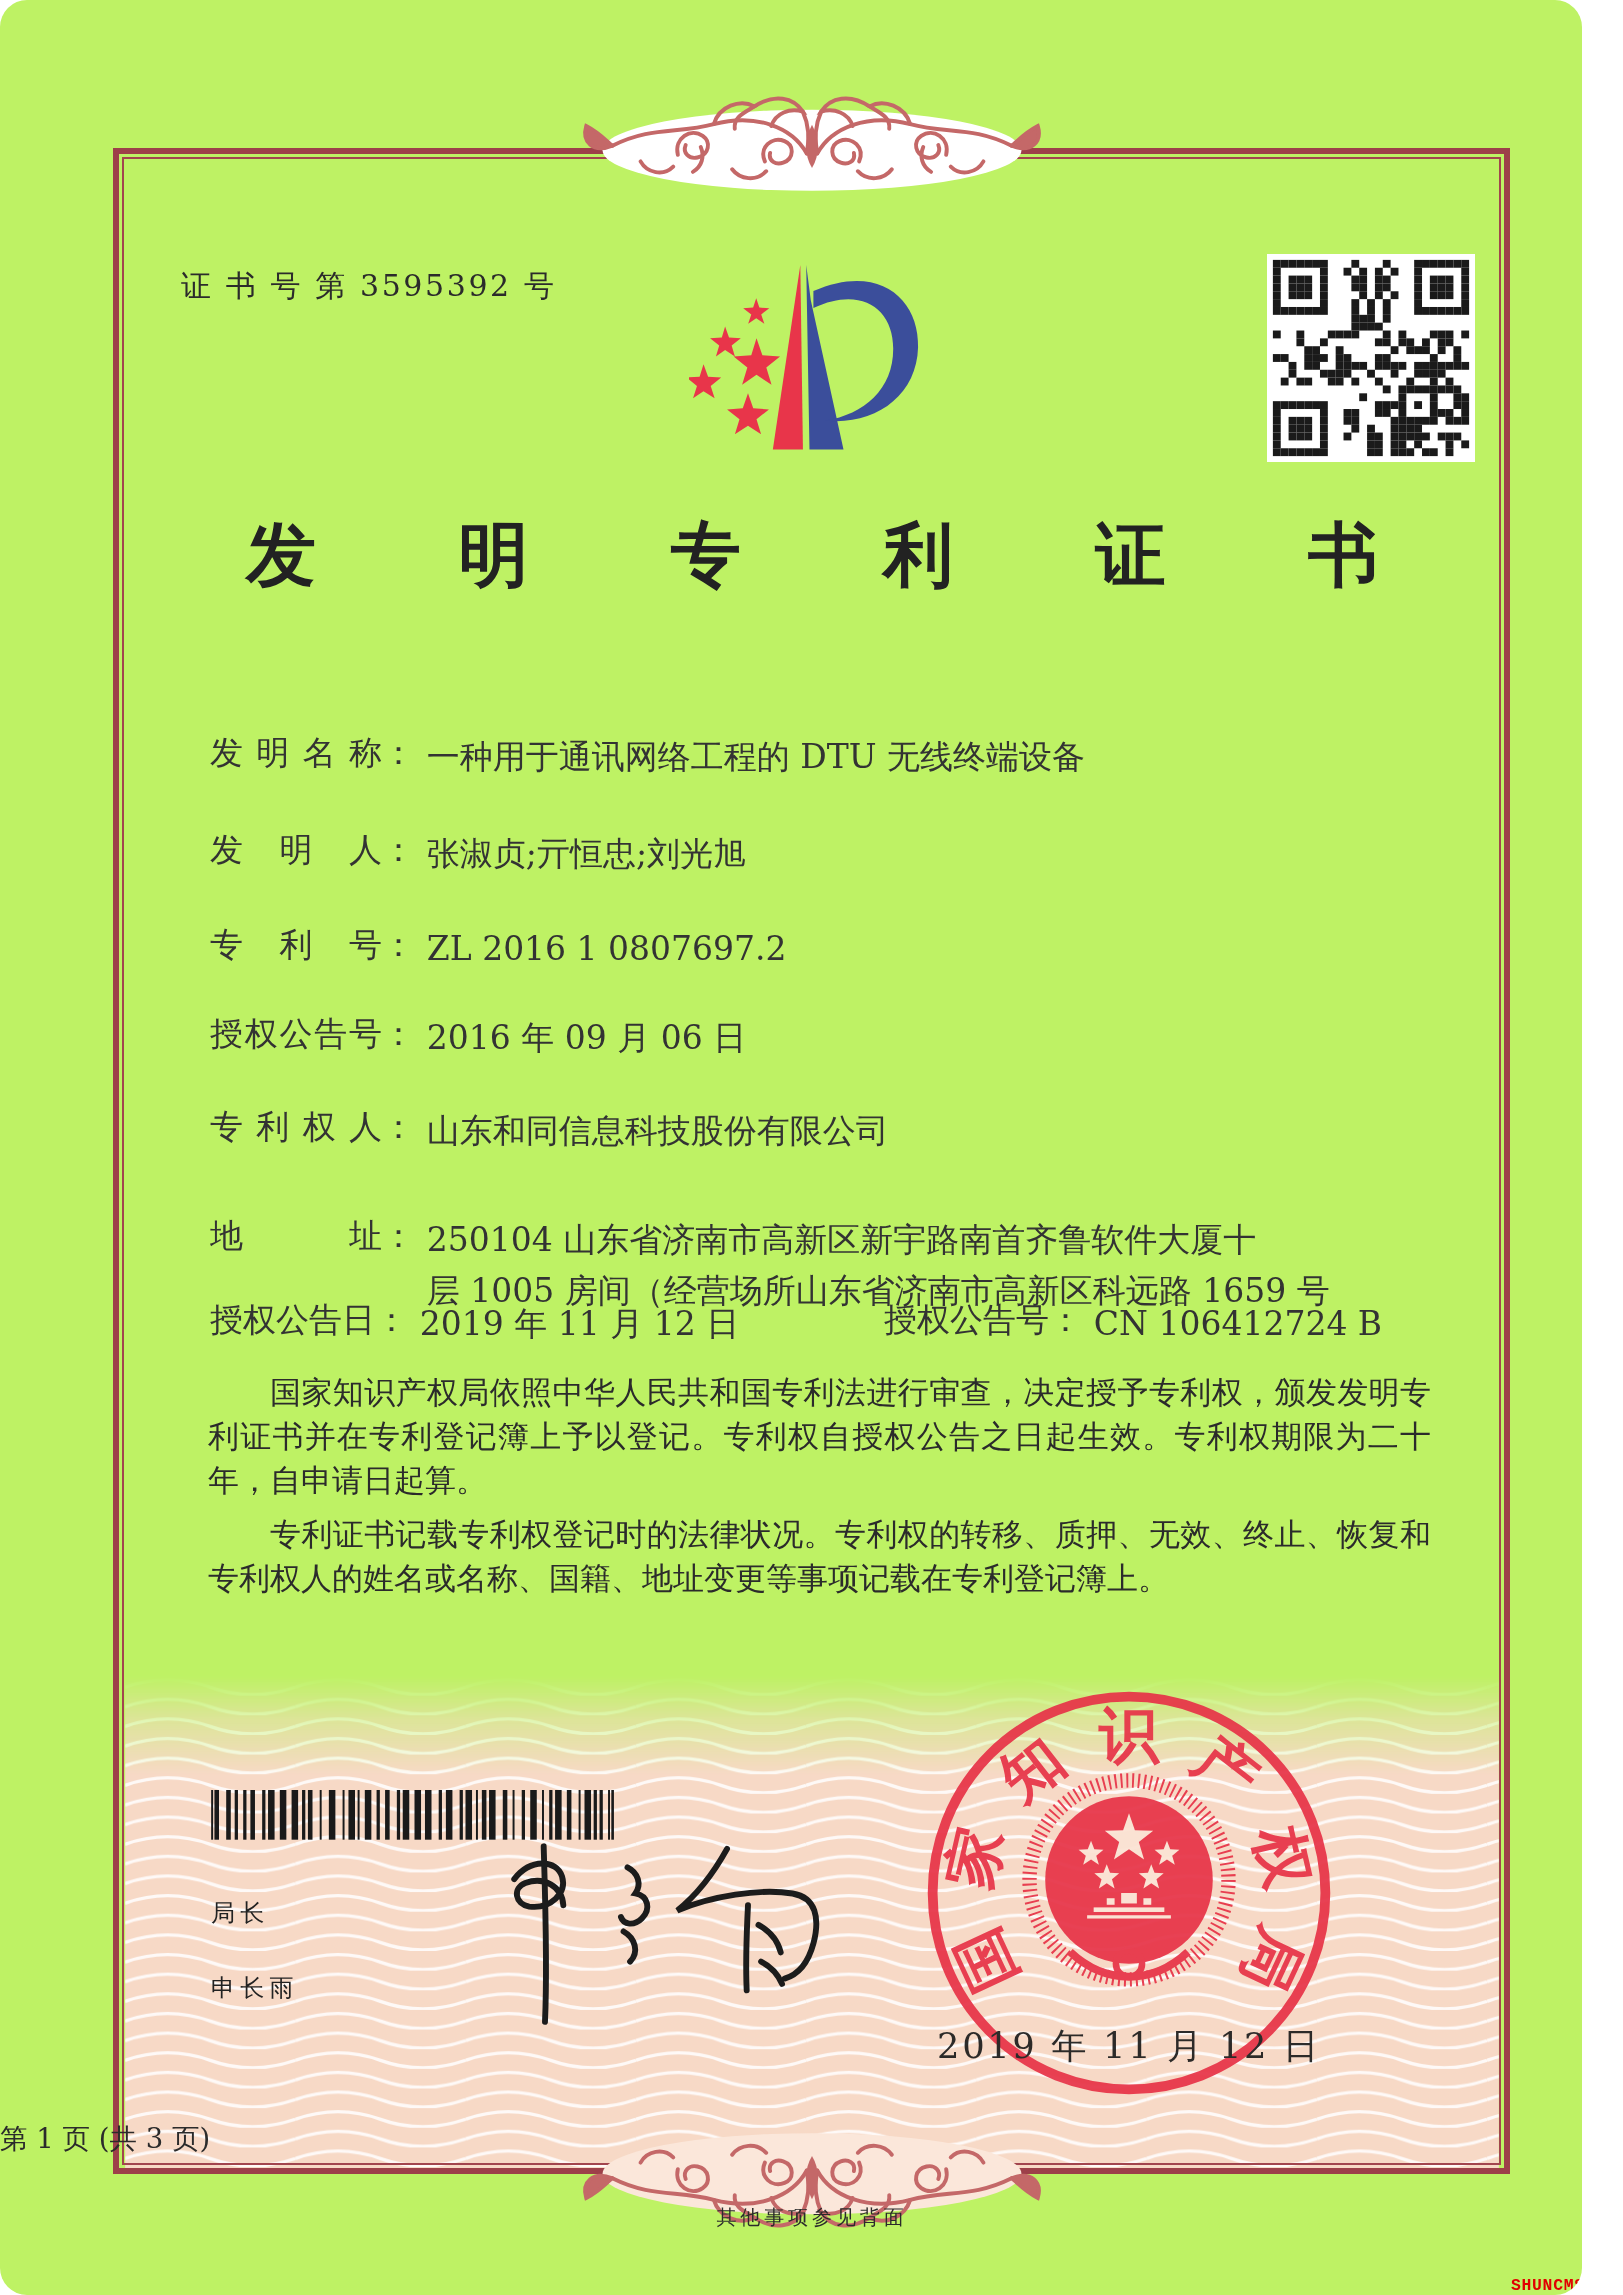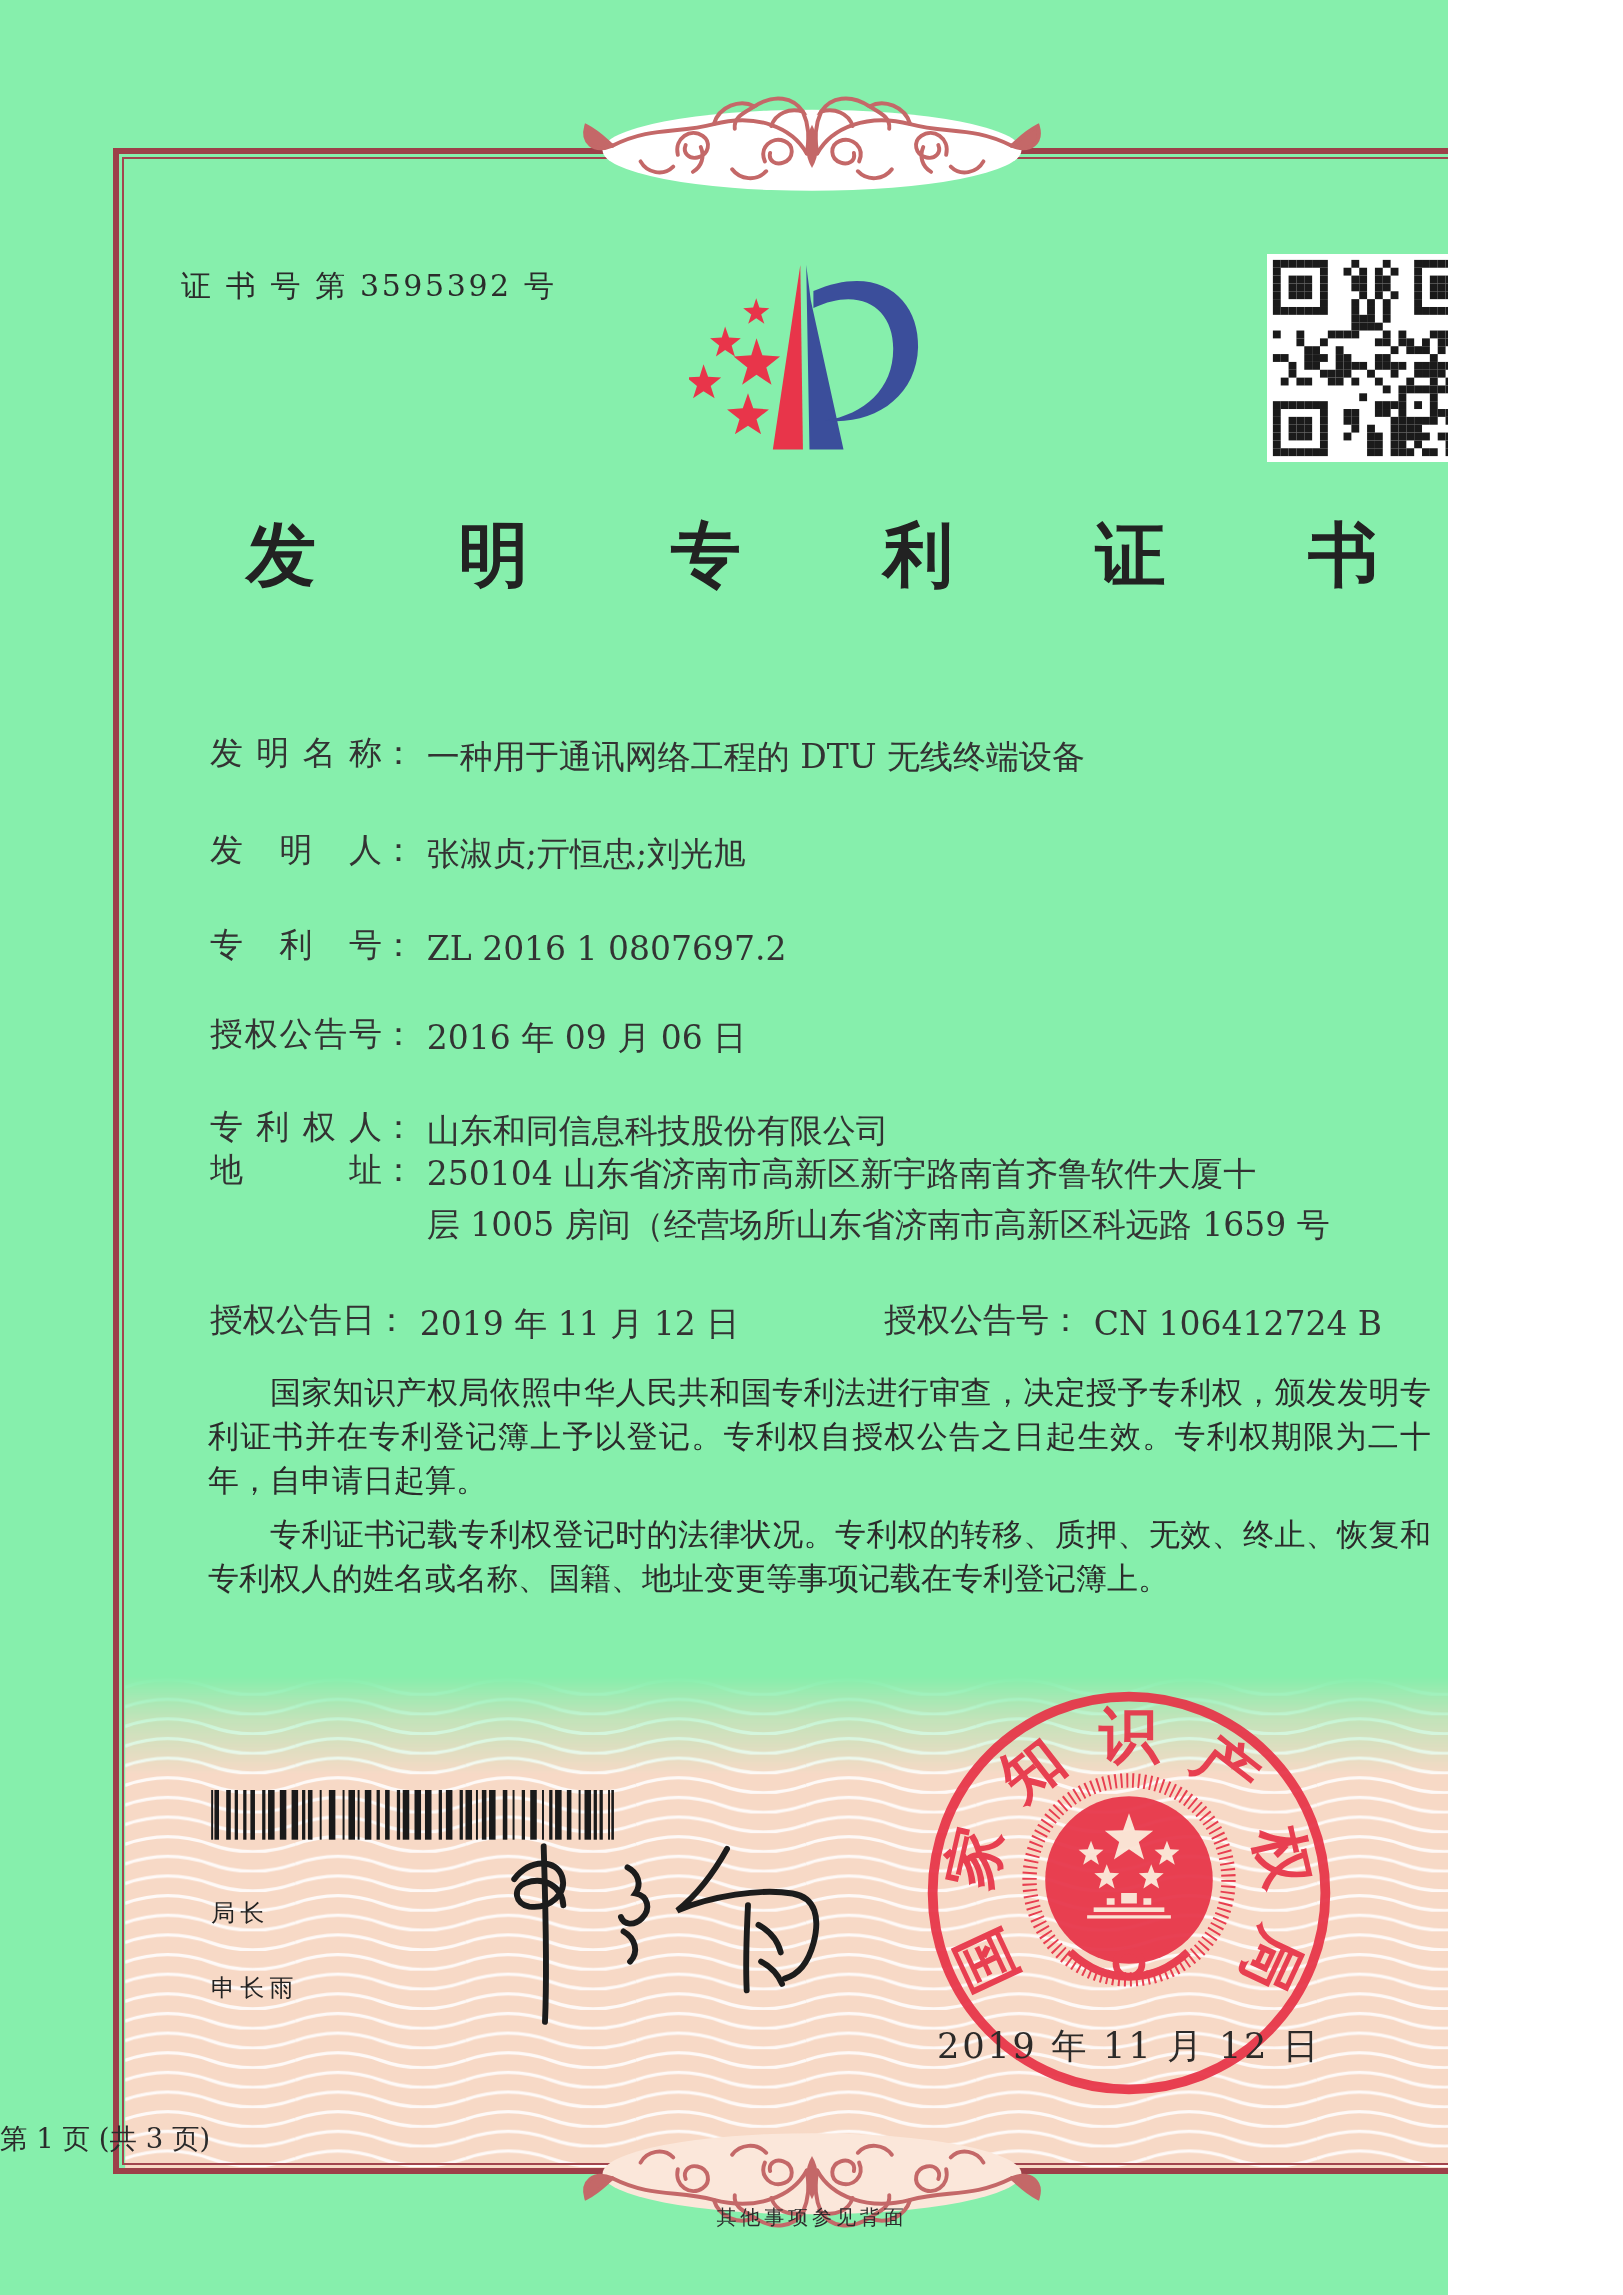--- a/index.html
+++ b/index.html
@@ -1,17 +1,17 @@
 <!DOCTYPE html>
 <html style="font-size:10.5px"><head>
 <meta charset="utf-8">
 <style>
   html,body{margin:0;padding:0;background:#ffffff;}
-  .page{position:relative;width:1448px;height:2295px;background:#86efac;overflow:hidden;
-        font-family:"DejaVu Serif","Liberation Serif",serif;color:#2e2e2e;}
+  .page{position:relative;width:1582px;height:2295px;background:#bef264;overflow:hidden;
+        font-family:"DejaVu Serif","Liberation Serif",serif;color:#2e2e2e;border-radius:27px;}
   .abs{position:absolute;}
 
   
   .frame-outer{left:113px;top:148px;width:1385px;height:2014px;border:6.5px solid #9d4049;}
   .frame-inner{position:absolute;left:2.6px;top:2.6px;right:2.6px;bottom:2.6px;border:2px solid #a2454e;}
 
   
   .band{left:125px;top:1676px;width:1374px;height:495px;
         -webkit-mask-image:linear-gradient(to bottom,rgba(0,0,0,0) 0%,rgba(0,0,0,.55) 9%,#000 20%);
         mask-image:linear-gradient(to bottom,rgba(0,0,0,0) 0%,rgba(0,0,0,.55) 9%,#000 20%);}
@@ -418,21 +418,21 @@
   </div>
   <div class="frow" style="top:923px">
     <span class="flabel">专利号</span><span class="fcolon">：</span><span class="fvalue">ZL 2016 1 0807697.2</span>
   </div>
   <div class="frow" style="top:1012px">
     <span class="flabel">授权公告号</span><span class="fcolon">：</span><span class="fvalue">2016 年 09 月 06 日</span>
   </div>
   <div class="frow" style="top:1105px">
     <span class="flabel">专利权人</span><span class="fcolon">：</span><span class="fvalue">山东和同信息科技股份有限公司</span>
   </div>
-  <div class="frow" style="top:1148px">
+  <div class="frow" style="top:1214px">
     <span class="flabel">地址</span><span class="fcolon">：</span><span class="fvalue">250104 山东省济南市高新区新宇路南首齐鲁软件大厦十
 层 1005 房间（经营场所山东省济南市高新区科远路 1659 号</span>
   </div>
 
   <div class="frow" style="top:1298px">
     <span class="glabel">授权公告日</span><span class="fcolon">：</span><span class="fvalue">2019 年 11 月 12 日</span>
     <span class="grant2">
       <span class="glabel">授权公告号</span><span class="fcolon">：</span><span class="fvalue">CN 106412724 B</span>
     </span>
   </div>

